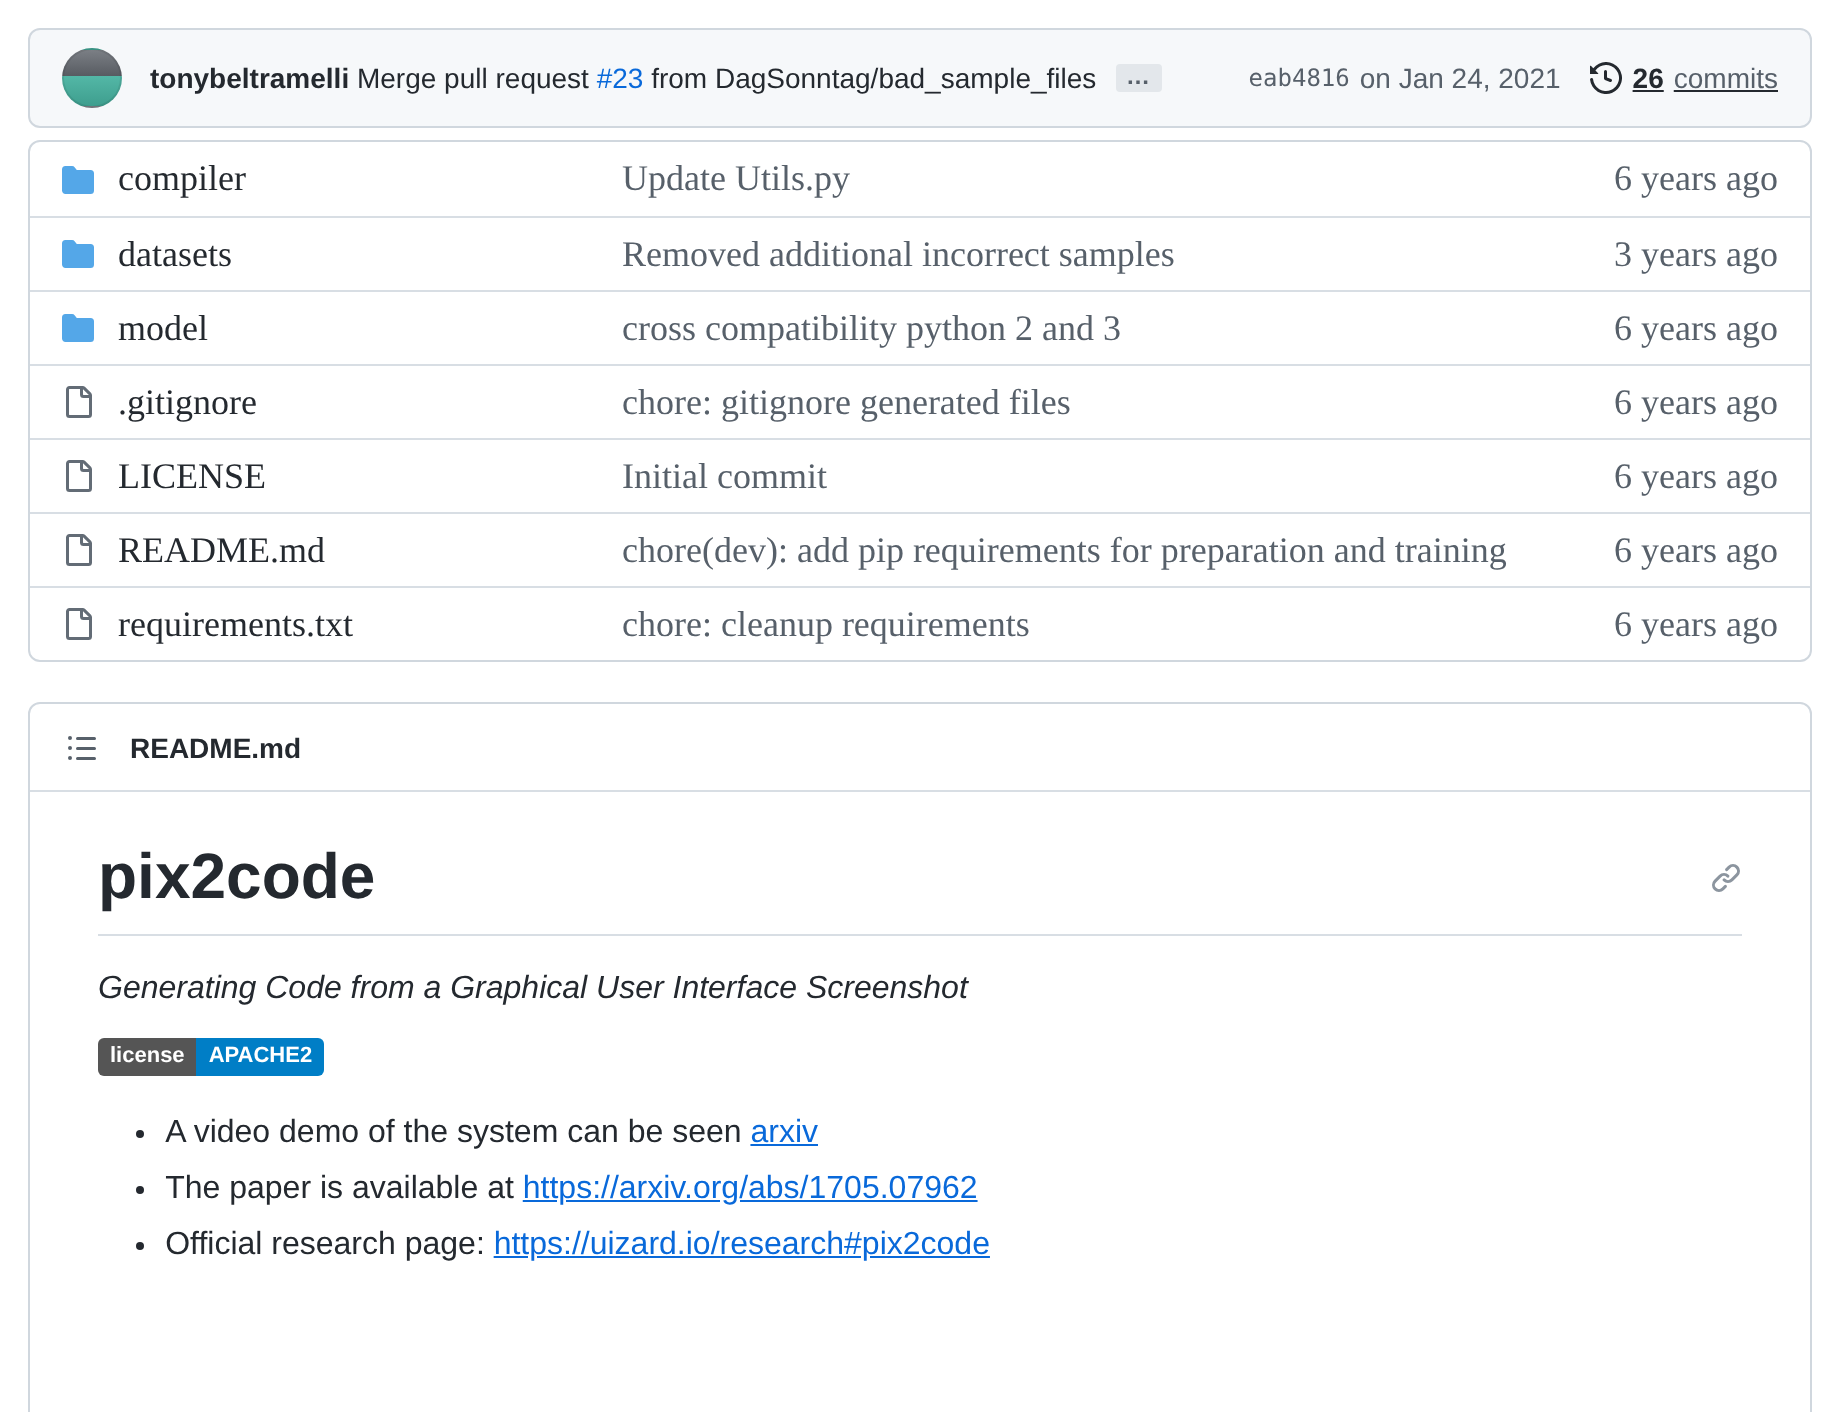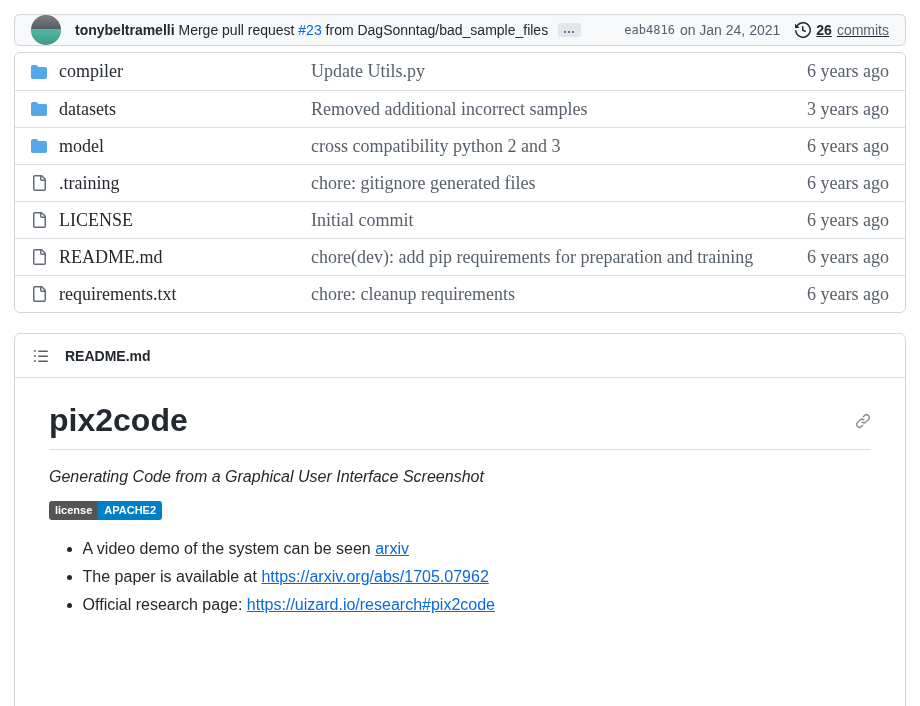--- a/index.html
+++ b/index.html
@@ -18,21 +18,21 @@
   body{
     width:920px;height:706px;overflow:hidden;background:#fff;
     font-family:"Liberation Sans","DejaVu Sans",sans-serif;
     color:var(--text-primary);
   }
   .page{padding:14px;}
   .box{border:1px solid var(--border);border-radius:6px;background:#fff;}
 
   
   .commit-header{
-    background:var(--header-bg);height:32px;display:flex;align-items:center;
+    background:var(--header-bg);height:50px;display:flex;align-items:center;
     padding:0 16px;margin-bottom:6px;
   }
   .avatar{
     width:30px;height:30px;border-radius:50%;flex:0 0 auto;
     background:linear-gradient(180deg,#7b7f85 0%,#585c62 46%,#53b7a6 47%,#3e9e8e 100%);
     border:1px solid rgba(0,0,0,.08);
   }
   .commit-text{
     flex:1 1 auto;margin-left:14px;font-size:14px;white-space:nowrap;
     overflow:hidden;text-overflow:ellipsis;color:var(--text-primary);
@@ -181,21 +181,21 @@
         <span class="cell-age">6 years ago</span>
       </div>
 
       <div class="frow t-file">
         <span class="cell-icon">
 
           <svg class="icon16 icon-file" viewBox="0 0 16 16">
             <use href="#def-file"></use>
           </svg>
         </span>
-        <a class="cell-name">.training</a>
+        <a class="cell-name">.gitignore</a>
         <a class="cell-msg">chore: gitignore generated files</a>
         <span class="cell-age">6 years ago</span>
       </div>
 
       <div class="frow t-file">
         <span class="cell-icon">
 
           <svg class="icon16 icon-file" viewBox="0 0 16 16">
             <use href="#def-file"></use>
           </svg>

